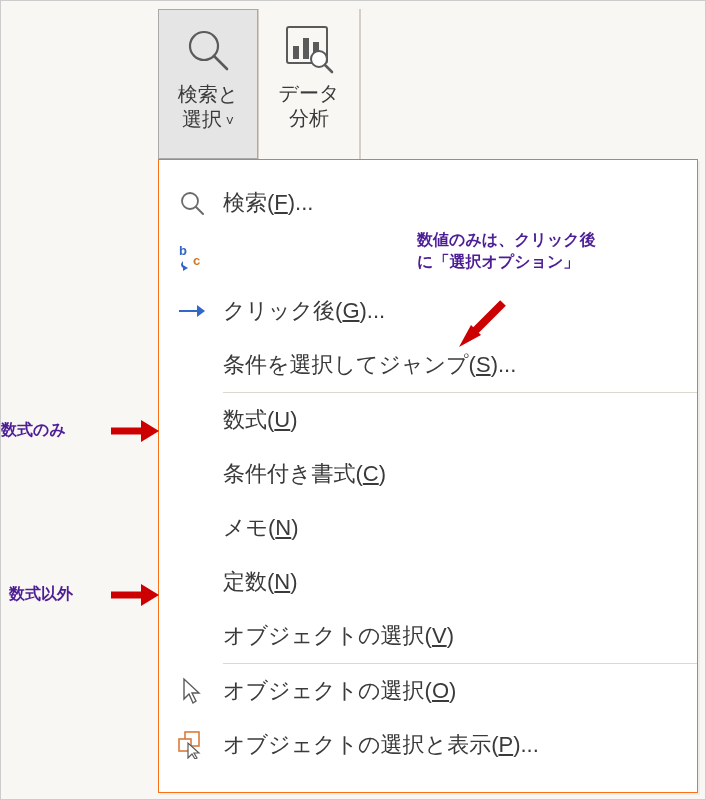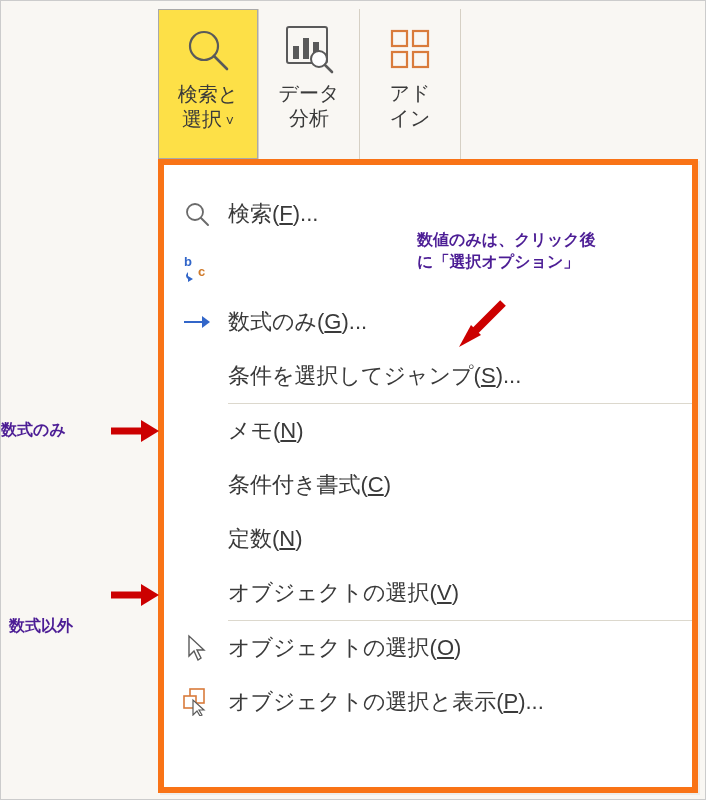--- a/index.html
+++ b/index.html
@@ -27,21 +27,21 @@
     display: flex;
     flex-direction: column;
     align-items: center;
     justify-content: flex-start;
     padding-top: 12px;
     font-size: 20px;
     color: #3a3a3a;
     cursor: default;
   }
   .ribbon-btn.active {
-    background: #fde047;
+    background: #e5e5e5;
     border: 1px solid #a9a9a9;
   }
   .ribbon-divider {
     width: 1px;
     height: 150px;
     background: #d6d0c4;
   }
   .ribbon-icon {
     width: 56px;
     height: 56px;
@@ -55,23 +55,23 @@
     line-height: 1.25;
   }
   
   .menu {
     position: absolute;
     left: 157px;
     top: 158px;
     width: 540px;
     height: 634px;
     background: #ffffff;
-    border: 6px solid #f97316;
+    border: 1px solid #f97316;
     box-shadow: 2px 2px 0 rgba(0,0,0,0.04);
-    padding-top: 22px;
+    padding-top: 16px;
   }
   .menu-item {
     display: flex;
     align-items: center;
     height: 54px;
     padding-left: 14px;
     font-size: 22px;
     color: #3a3a3a;
     cursor: default;
   }
@@ -142,34 +142,20 @@
       </svg>
     </div>
     <div class="ribbon-label">
       <span>データ</span><br>
       <span>分析</span>
     </div>
   </div>
 
   <div class="ribbon-divider"></div>
 
-  <div class="ribbon-btn">
-    <div class="ribbon-icon">
-      <svg width="48" height="48" viewBox="0 0 48 48">
-        <rect x="6" y="6" width="15" height="15" fill="none" stroke="#d97b3b" stroke-width="2.2"></rect>
-        <rect x="27" y="6" width="15" height="15" fill="none" stroke="#d97b3b" stroke-width="2.2"></rect>
-        <rect x="6" y="27" width="15" height="15" fill="none" stroke="#d97b3b" stroke-width="2.2"></rect>
-        <rect x="27" y="27" width="15" height="15" fill="none" stroke="#d97b3b" stroke-width="2.2"></rect>
-      </svg>
-    </div>
-    <div class="ribbon-label">
-      <span>アド</span><br>
-      <span>イン</span>
-    </div>
-  </div>
 
   <div class="ribbon-divider"></div>
 </div>
 
 <div class="menu">
 
   <div class="menu-item">
     <span class="menu-icon">
       <svg width="28" height="28" viewBox="0 0 28 28">
         <circle cx="12" cy="12" r="8" fill="none" stroke="#6a6a6a" stroke-width="1.8"></circle>
@@ -189,36 +175,39 @@
     </span>
   </div>
 
   <div class="menu-item">
     <span class="menu-icon">
       <svg width="30" height="20" viewBox="0 0 30 20">
         <line x1="2" y1="10" x2="22" y2="10" stroke="#3266c9" stroke-width="2"></line>
         <polygon points="20,4 28,10 20,16" fill="#3266c9"></polygon>
       </svg>
     </span>
-    <span><span>数式のみ(</span><span class="underline">G</span><span>)...</span></span>
+    <span><span>クリック後(</span><span class="underline">G</span><span>)...</span></span>
   </div>
 
   <div class="menu-item no-icon">
     <span><span>条件を選択してジャンプ(</span><span class="underline">S</span><span>)...</span></span>
   </div>
 
   <hr class="menu-sep">
 
+  <div class="menu-item no-icon">
+    <span><span>数式(</span><span class="underline">U</span><span>)</span></span>
+  </div>
+
+  <div class="menu-item no-icon">
+    <span><span>条件付き書式(</span><span class="underline">C</span><span>)</span></span>
+  </div>
 
   <div class="menu-item no-icon">
     <span><span>メモ(</span><span class="underline">N</span><span>)</span></span>
-  </div>
-
-  <div class="menu-item no-icon">
-    <span><span>条件付き書式(</span><span class="underline">C</span><span>)</span></span>
   </div>
 
   <div class="menu-item no-icon">
     <span><span>定数(</span><span class="underline">N</span><span>)</span></span>
   </div>
 
   <div class="menu-item no-icon">
     <span><span>オブジェクトの選択(</span><span class="underline">V</span><span>)</span></span>
   </div>
 
@@ -246,21 +235,21 @@
 
 </div>
 
 <div class="annotation" style="left:0; top:418px">数式のみ</div>
 
 <svg class="arrow-right" style="left:110px; top:419px" viewBox="0 0 48 22">
   <line x1="0" y1="11" x2="32" y2="11" stroke="#cc0000" stroke-width="7"></line>
   <polygon points="30,0 48,11 30,22" fill="#cc0000"></polygon>
 </svg>
 
-<div class="annotation" style="left:8px; top:614px">数式以外</div>
+<div class="annotation" style="left:8px; top:582px">数式以外</div>
 
 <svg class="arrow-right" style="left:110px; top:583px" viewBox="0 0 48 22">
   <line x1="0" y1="11" x2="32" y2="11" stroke="#cc0000" stroke-width="7"></line>
   <polygon points="30,0 48,11 30,22" fill="#cc0000"></polygon>
 </svg>
 
 <div class="annotation" style="left:416px; top:228px">
   <span>数値のみは、クリック後</span><br>
   <span>に「選択オプション」</span>
 </div>

